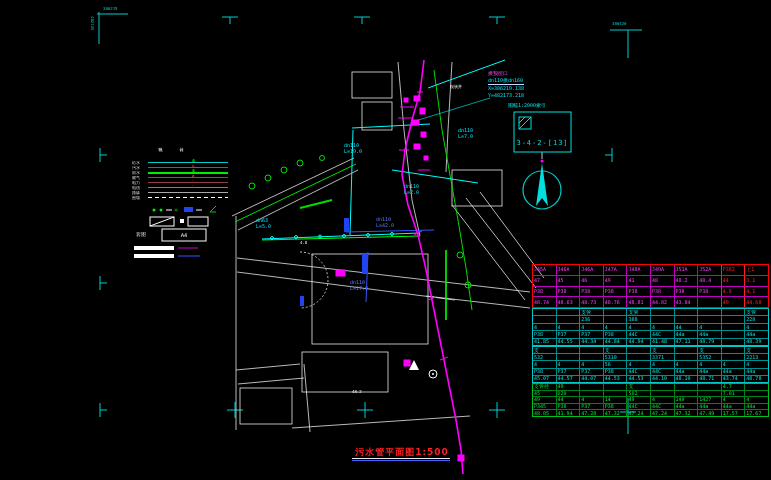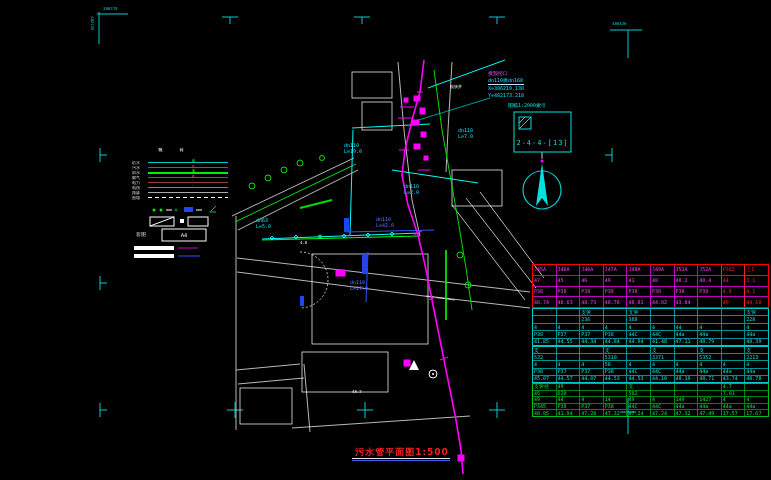--- a/index.html
+++ b/index.html
@@ -195,21 +195,21 @@
   </svg>
 
   <div id="annotation">
     <div class="l1">接预留口</div>
     <div class="l2">dn110接dn160</div>
     <div>X=386219.138</div>
     <div>Y=482173.218</div>
   </div>
 
   <div id="index-caption">图幅1:2000索引</div>
-  <div id="index-label">2-4-4-[13]</div>
+  <div id="index-label">3-4-2-[13]</div>
 
   <div id="legend-headers">
     <span>现状</span>
     <span>设计</span>
   </div>
   <div id="legend-rows">
       <div class="lgrow">
         <span class="lglabel">给水</span>
         <div class="lgline" style="background: rgb(0, 204, 204);">
           <span class="lgglyph" style="color: rgb(0, 255, 0);">Φ</span>

